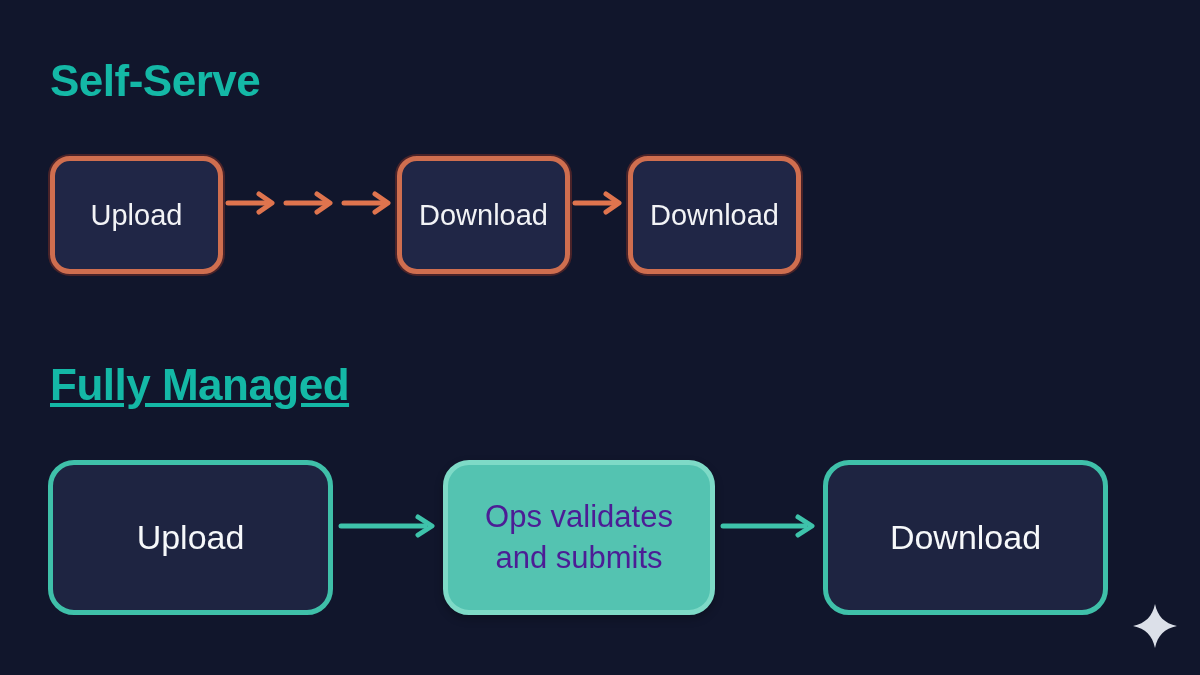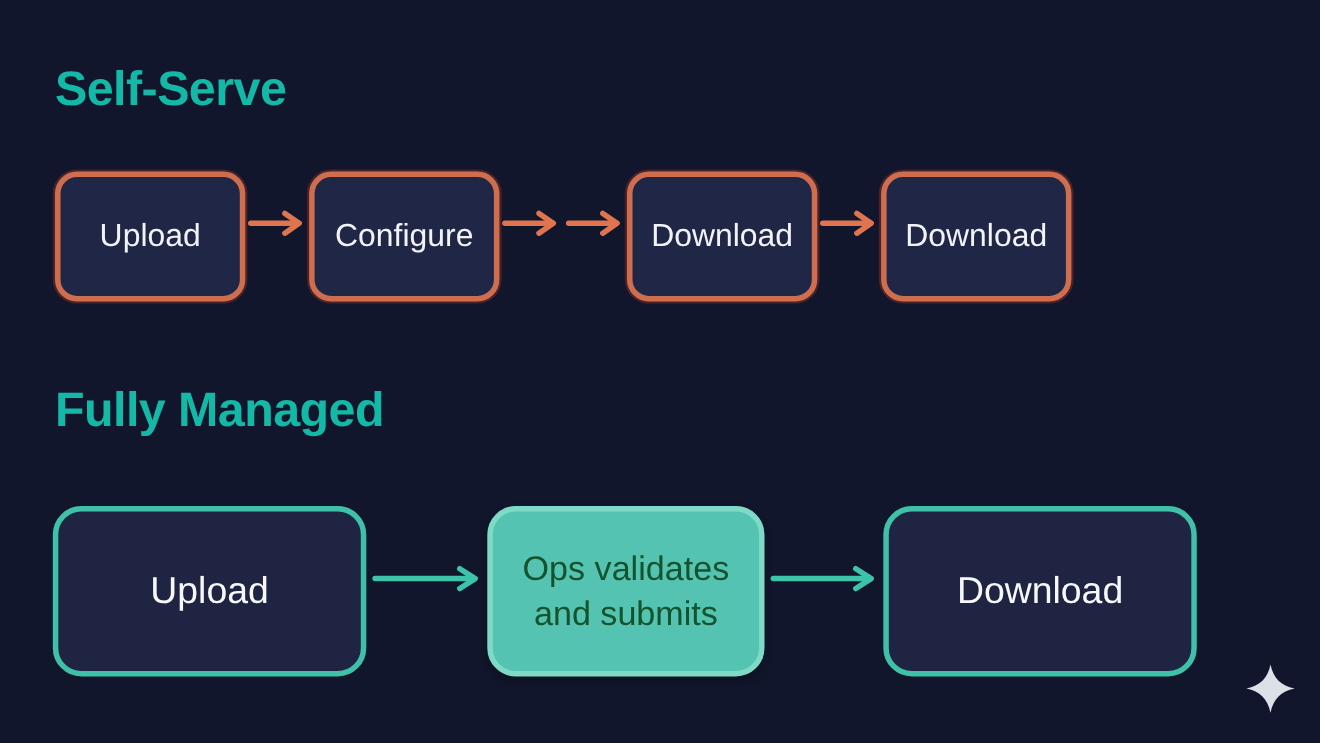--- a/index.html
+++ b/index.html
@@ -18,21 +18,21 @@
   .section-title {
     position: absolute;
     left: 50px;
     font-size: 44px;
     font-weight: 700;
     letter-spacing: -0.5px;
     color: #14b8a6;
     margin: 0;
   }
   #self-serve-title { top: 56px; }
-  #fully-managed-title { top: 348px; }
+  #fully-managed-title { top: 360px; text-decoration: underline; }
 
   .flow-row {
     position: absolute;
     display: flex;
     align-items: center;
   }
   #self-serve-row { left: 50px; top: 144px; height: 118px; }
   #fully-managed-row { left: 48px; top: 448px; height: 155px; }
 
   .node {
@@ -56,24 +56,24 @@
   .node-teal {
     width: 285px;
     height: 155px;
     background: #1e2441;
     border: 5px solid #3fc0a9;
     border-radius: 26px;
     font-size: 34px;
     color: #f6f8fa;
   }
   .node-teal.filled {
-    width: 252px;
+    width: 272px;
     background: #54c3b1;
     border-color: #7edac7;
-    color: #14532d;
+    color: #4c1d95;
     font-size: 31px;
     line-height: 1.3;
     padding: 0 24px;
     box-shadow: 0 4px 8px rgba(0,0,0,0.25);
   }
   .arrow-svg {
     flex: 0 0 auto;
     display: block;
   }
   #sparkle {
@@ -90,23 +90,20 @@
 <h1 id="self-serve-title" class="section-title">Self-Serve</h1>
 
 <div id="self-serve-row" class="flow-row">
   <div class="node node-orange">
     <span>Upload</span>
   </div>
   <svg class="arrow-svg" width="58" height="28" viewBox="0 0 58 28">
     <path d="M5 14 H43" stroke="#df744e" stroke-width="5" stroke-linecap="round" fill="none"></path>
     <path d="M36 5 L49 14 L36 23" stroke="#df744e" stroke-width="5" stroke-linecap="round" stroke-linejoin="round" fill="none"></path>
   </svg>
-  <div class="node node-orange">
-    <span>Configure</span>
-  </div>
   <svg class="arrow-svg" width="58" height="28" viewBox="0 0 58 28">
     <path d="M5 14 H43" stroke="#df744e" stroke-width="5" stroke-linecap="round" fill="none"></path>
     <path d="M36 5 L49 14 L36 23" stroke="#df744e" stroke-width="5" stroke-linecap="round" stroke-linejoin="round" fill="none"></path>
   </svg>
   <svg class="arrow-svg" width="58" height="28" viewBox="0 0 58 28">
     <path d="M5 14 H43" stroke="#df744e" stroke-width="5" stroke-linecap="round" fill="none"></path>
     <path d="M36 5 L49 14 L36 23" stroke="#df744e" stroke-width="5" stroke-linecap="round" stroke-linejoin="round" fill="none"></path>
   </svg>
   <div class="node node-orange">
     <span>Download</span>

